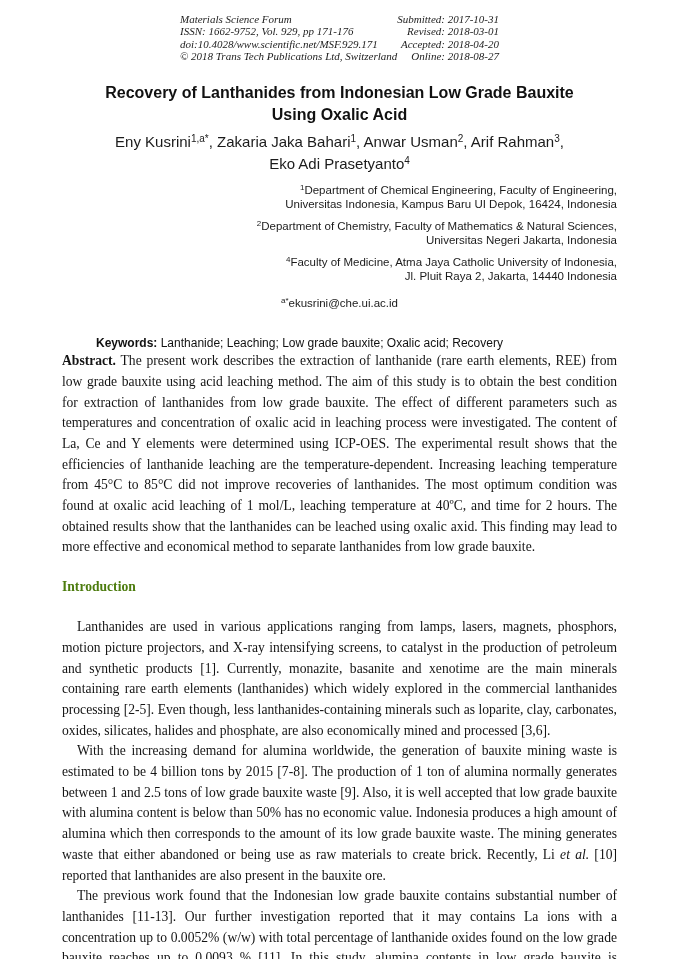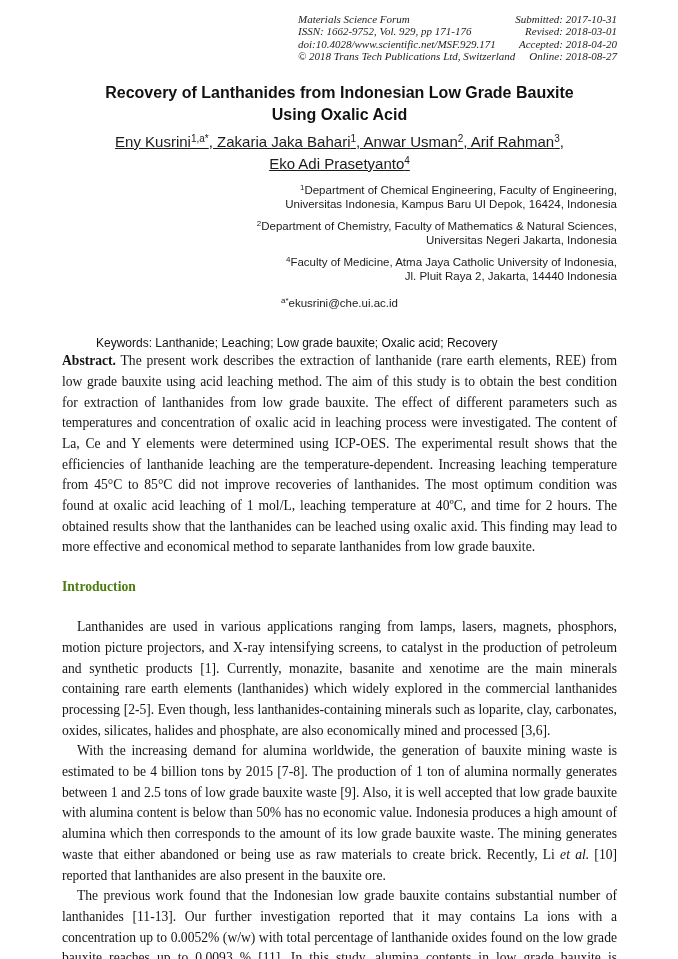--- a/index.html
+++ b/index.html
@@ -18,41 +18,40 @@
     box-sizing: border-box;
     width: 678px;
     height: 959px;
     padding: 13px 61px 0 62px;
     background: #ffffff;
   }
 
   
   .jheader {
     display: flex;
-    justify-content: flex-end;
+    justify-content: center;
     font: italic 11px/12.4px "Liberation Serif", "DejaVu Serif", serif;
     color: #1c1c1c;
   }
   .jheader .right { text-align: right; }
 
   
   .title {
     margin: 19px 0 0 0;
     text-align: center;
     font: bold 16px/22px "Liberation Sans", "DejaVu Sans", sans-serif;
     color: #111111;
   }
 
   
   .authors {
     margin-top: 5px;
     text-align: center;
     font: 15px/22px "Liberation Sans", "DejaVu Sans", sans-serif;
     color: #1b1b1b;
-    text-decoration: underline;
   }
   .authors sup {
     font-size: 10px;
     line-height: 0;
     vertical-align: 5px;
   }
 
   
   .affiliations {
     margin-top: 8px;
@@ -71,21 +70,21 @@
     text-align: center;
     font: 11.5px/14.5px "Liberation Sans", "DejaVu Sans", sans-serif;
   }
 
   
   .keywords {
     margin-top: 26px;
     font: 12px/15px "Liberation Sans", "DejaVu Sans", sans-serif;
     color: #111111;
   }
-  .keywords b { font-weight: normal; padding-left: 34px; }
+  .keywords b { font-weight: bold; padding-left: 34px; }
 
   
   .abstract, .body-para {
     font: 13.6px/20.7px "Liberation Serif", "DejaVu Serif", serif;
     text-align: justify;
     color: #141414;
     margin: 0;
   }
   .abstract { }
   .abstract b { font-weight: bold; }

